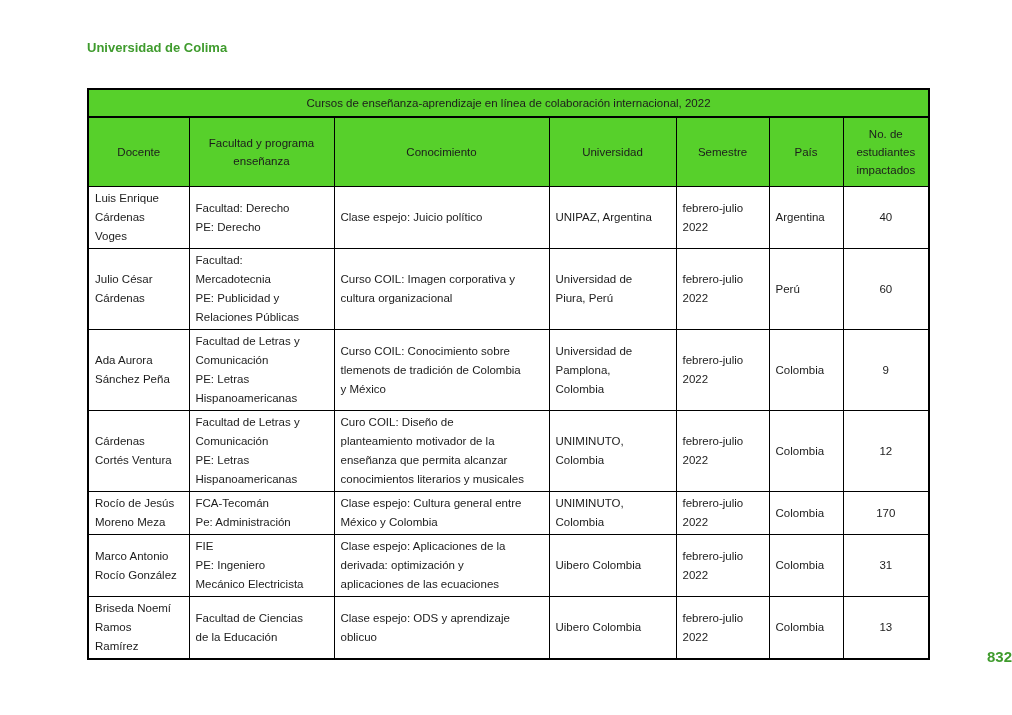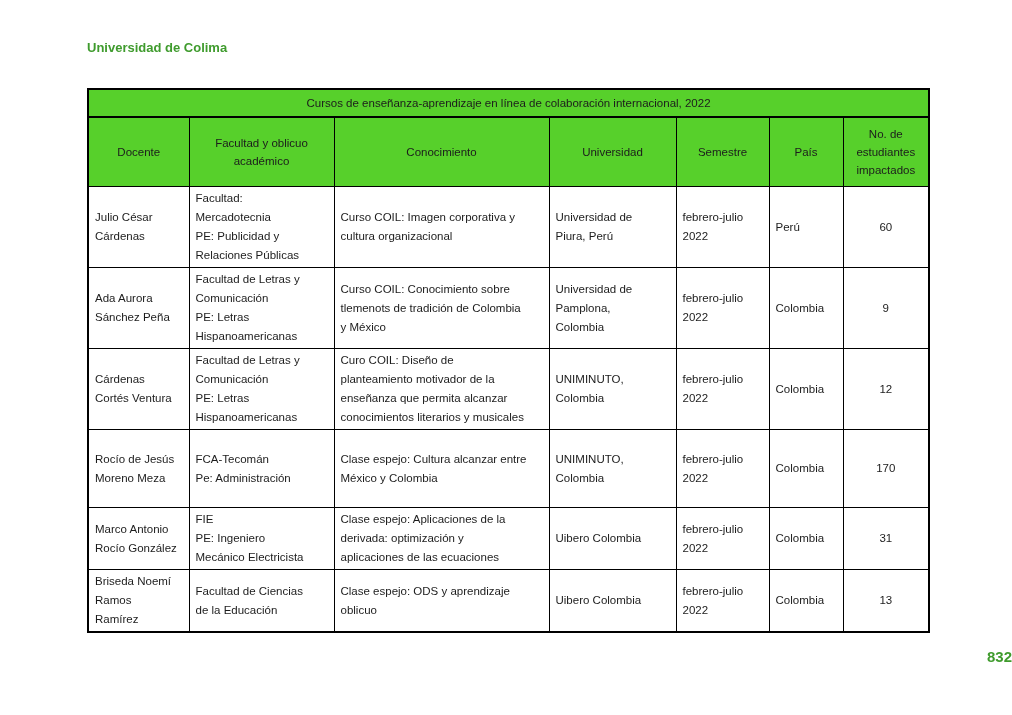--- a/index.html
+++ b/index.html
@@ -109,29 +109,42 @@
       <col style="width:93px">
       <col style="width:74px">
       <col style="width:86px">
     </colgroup>
     <thead>
       <tr class="title-row">
         <th colspan="7">Cursos de enseñanza-aprendizaje en línea de colaboración internacional, 2022</th>
       </tr>
       <tr class="header-row">
         <th>Docente</th>
-        <th>Facultad y oblicuo académico</th>
+        <th>Facultad y programa enseñanza</th>
         <th>Conocimiento</th>
         <th>Universidad</th>
         <th>Semestre</th>
         <th>País</th>
         <th>No. de estudiantes impactados</th>
       </tr>
     </thead>
     <tbody>
+        <tr>
+    <td class="col-docente">Luis Enrique
+Cárdenas
+Voges</td>
+    <td class="col-facultad">Facultad: Derecho
+PE: Derecho</td>
+    <td class="col-actividades">Clase espejo: Juicio político</td>
+    <td class="col-universidad">UNIPAZ, Argentina</td>
+    <td class="col-semestre">febrero-julio
+2022</td>
+    <td class="col-pais">Argentina</td>
+    <td class="col-estudiantes">40</td>
+  </tr>
         <tr>
     <td class="col-docente">Julio César
 Cárdenas</td>
     <td class="col-facultad">Facultad:
 Mercadotecnia
 PE: Publicidad y
 Relaciones Públicas</td>
     <td class="col-actividades">Curso COIL:  Imagen corporativa y
 cultura organizacional</td>
     <td class="col-universidad">Universidad de
@@ -175,21 +188,21 @@
     <td class="col-semestre">febrero-julio
 2022</td>
     <td class="col-pais">Colombia</td>
     <td class="col-estudiantes">12</td>
   </tr>
         <tr>
     <td class="col-docente">Rocío de Jesús
 Moreno Meza</td>
     <td class="col-facultad">FCA-Tecomán
 Pe: Administración</td>
-    <td class="col-actividades">Clase espejo: Cultura alcanzar entre
+    <td class="col-actividades">Clase espejo: Cultura general entre
 México y Colombia</td>
     <td class="col-universidad">UNIMINUTO,
 Colombia</td>
     <td class="col-semestre">febrero-julio
 2022</td>
     <td class="col-pais">Colombia</td>
     <td class="col-estudiantes">170</td>
   </tr>
         <tr>
     <td class="col-docente">Marco Antonio

